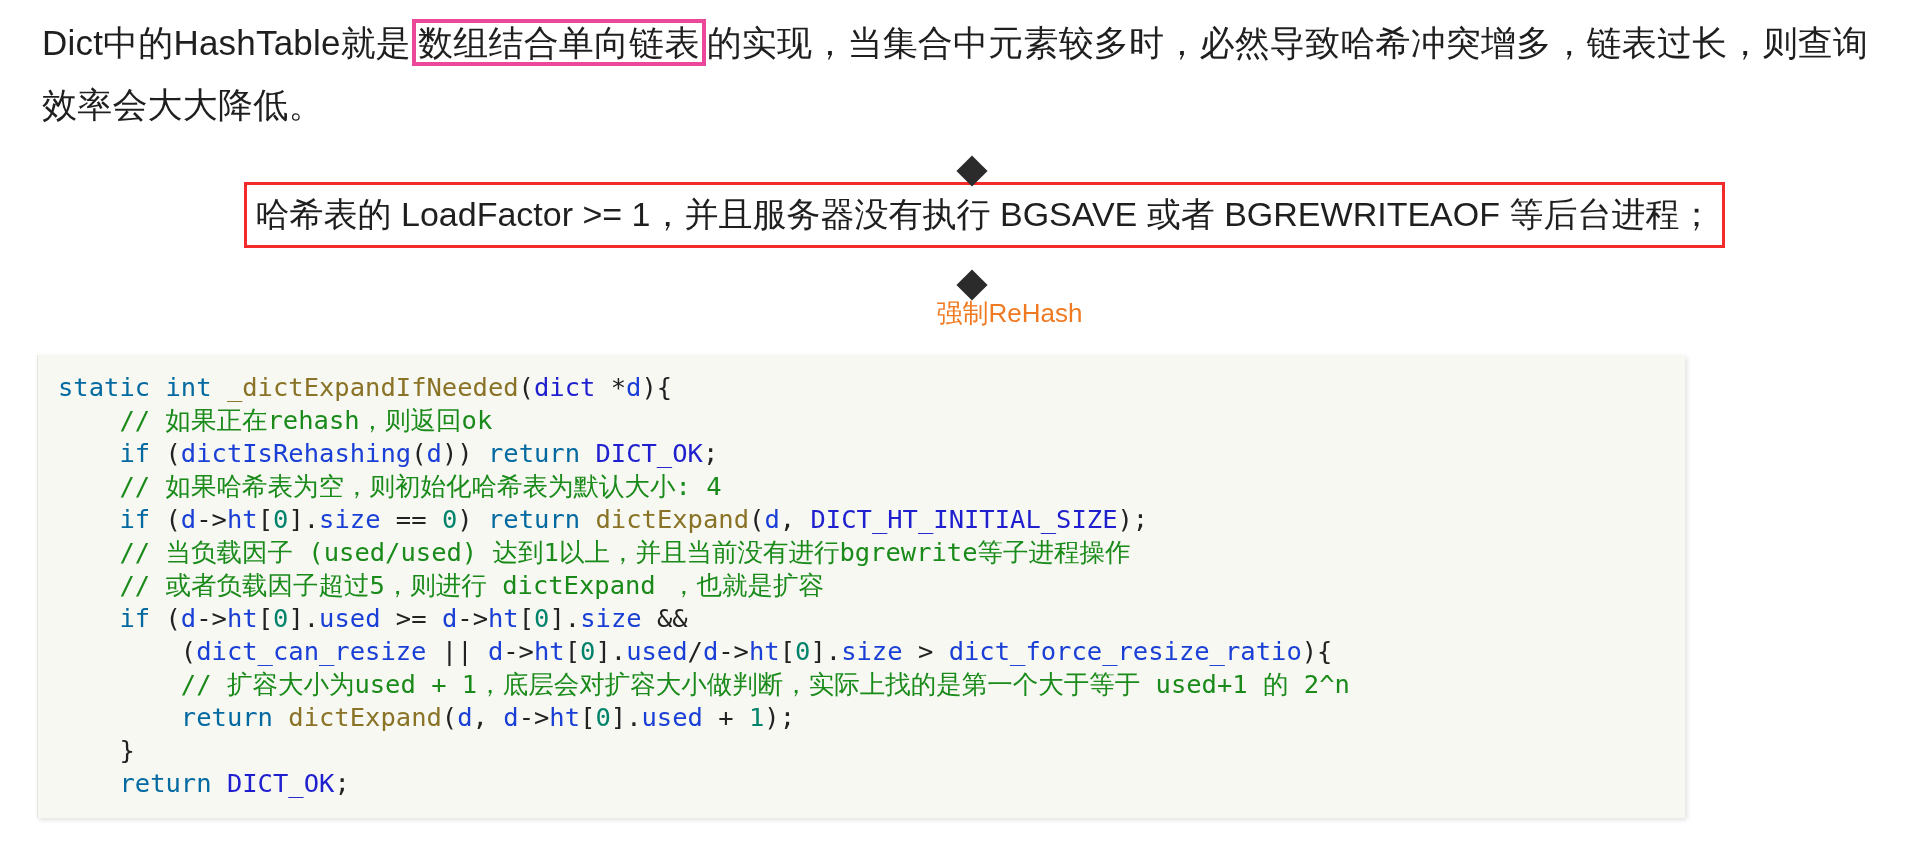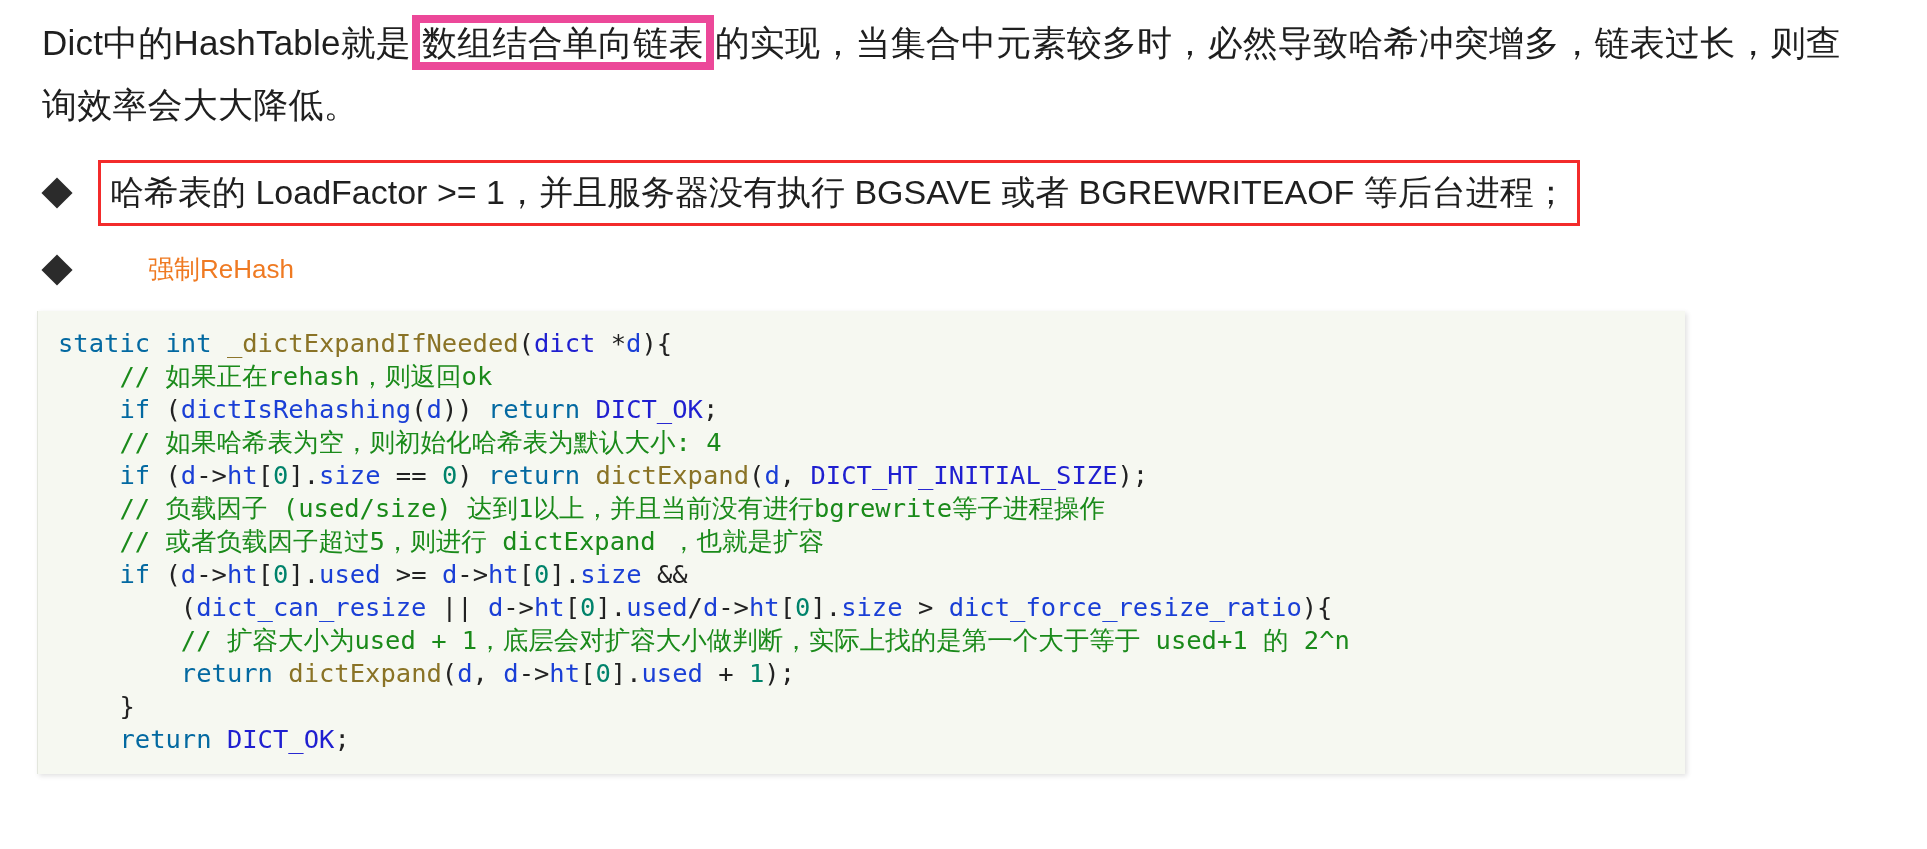--- a/index.html
+++ b/index.html
@@ -32,37 +32,38 @@
     margin: 0;
     padding: 0 55px 0 42px;
   }
   .para-1 {
     padding-top: 12px;
   }
   .para-2 {
     padding-top: 22px;
   }
   .hl-box {
-    border: 8px solid #ec4899;
+    border: 4px solid #ec4899;
     padding: 0 2px;
     margin: 0 1px;
     display: inline;
     box-decoration-break: clone;
     -webkit-box-decoration-break: clone;
   }
   .bold {
     font-weight: bold;
   }
 
   
   .bullet-row {
     display: flex;
     align-items: center;
     padding-left: 42px;
     margin-top: 24px;
+    flex-direction: column;
   }
   .bullet-row.second {
     margin-top: 26px;
   }
   .diamond {
     width: 22px;
     height: 22px;
     background: #2b2b2b;
     transform: rotate(45deg);
     flex: 0 0 auto;
@@ -131,21 +132,21 @@
     <span class="diamond"></span>
     <span class="side-note">强制ReHash</span>
   </div>
 
   <div class="code-wrap">
     <pre class="code"><span><span class="k-kw">static</span><span class="k-plain"> </span><span class="k-kw">int</span><span class="k-plain"> </span><span class="k-fn">_dictExpandIfNeeded</span><span class="k-plain">(</span><span class="k-type">dict</span><span class="k-plain"> *</span><span class="k-var">d</span><span class="k-plain">){</span></span>
 <span><span class="k-cmt">    // 如果正在rehash，则返回ok</span></span>
 <span><span class="k-plain">    </span><span class="k-kw">if</span><span class="k-plain"> (</span><span class="k-var">dictIsRehashing</span><span class="k-plain">(</span><span class="k-var">d</span><span class="k-plain">)) </span><span class="k-kw">return</span><span class="k-plain"> </span><span class="k-type">DICT_OK</span><span class="k-plain">;</span></span>
 <span><span class="k-cmt">    // 如果哈希表为空，则初始化哈希表为默认大小: 4</span></span>
 <span><span class="k-plain">    </span><span class="k-kw">if</span><span class="k-plain"> (</span><span class="k-var">d</span><span class="k-plain">-&gt;</span><span class="k-var">ht</span><span class="k-plain">[</span><span class="k-num">0</span><span class="k-plain">].</span><span class="k-var">size</span><span class="k-plain"> == </span><span class="k-num">0</span><span class="k-plain">) </span><span class="k-kw">return</span><span class="k-plain"> </span><span class="k-fn">dictExpand</span><span class="k-plain">(</span><span class="k-var">d</span><span class="k-plain">, </span><span class="k-type">DICT_HT_INITIAL_SIZE</span><span class="k-plain">);</span></span>
-<span><span class="k-cmt">    // 负载因子 (used/size) 达到1以上，并且当前没有进行bgrewrite等子进程操作</span></span>
+<span><span class="k-cmt">    // 当负载因子 (used/used) 达到1以上，并且当前没有进行bgrewrite等子进程操作</span></span>
 <span><span class="k-cmt">    // 或者负载因子超过5，则进行 dictExpand ，也就是扩容</span></span>
 <span><span class="k-plain">    </span><span class="k-kw">if</span><span class="k-plain"> (</span><span class="k-var">d</span><span class="k-plain">-&gt;</span><span class="k-var">ht</span><span class="k-plain">[</span><span class="k-num">0</span><span class="k-plain">].</span><span class="k-var">used</span><span class="k-plain"> &gt;= </span><span class="k-var">d</span><span class="k-plain">-&gt;</span><span class="k-var">ht</span><span class="k-plain">[</span><span class="k-num">0</span><span class="k-plain">].</span><span class="k-var">size</span><span class="k-plain"> &amp;&amp;</span></span>
 <span><span class="k-plain">        (</span><span class="k-var">dict_can_resize</span><span class="k-plain"> || </span><span class="k-var">d</span><span class="k-plain">-&gt;</span><span class="k-var">ht</span><span class="k-plain">[</span><span class="k-num">0</span><span class="k-plain">].</span><span class="k-var">used</span><span class="k-plain">/</span><span class="k-var">d</span><span class="k-plain">-&gt;</span><span class="k-var">ht</span><span class="k-plain">[</span><span class="k-num">0</span><span class="k-plain">].</span><span class="k-var">size</span><span class="k-plain"> &gt; </span><span class="k-var">dict_force_resize_ratio</span><span class="k-plain">){</span></span>
 <span><span class="k-cmt">        // 扩容大小为used + 1，底层会对扩容大小做判断，实际上找的是第一个大于等于 used+1 的 2^n</span></span>
 <span><span class="k-plain">        </span><span class="k-kw">return</span><span class="k-plain"> </span><span class="k-fn">dictExpand</span><span class="k-plain">(</span><span class="k-var">d</span><span class="k-plain">, </span><span class="k-var">d</span><span class="k-plain">-&gt;</span><span class="k-var">ht</span><span class="k-plain">[</span><span class="k-num">0</span><span class="k-plain">].</span><span class="k-var">used</span><span class="k-plain"> + </span><span class="k-num">1</span><span class="k-plain">);</span></span>
 <span><span class="k-plain">    }</span></span>
 <span><span class="k-plain">    </span><span class="k-kw">return</span><span class="k-plain"> </span><span class="k-type">DICT_OK</span><span class="k-plain">;</span></span>
 </pre>
   </div>
 

